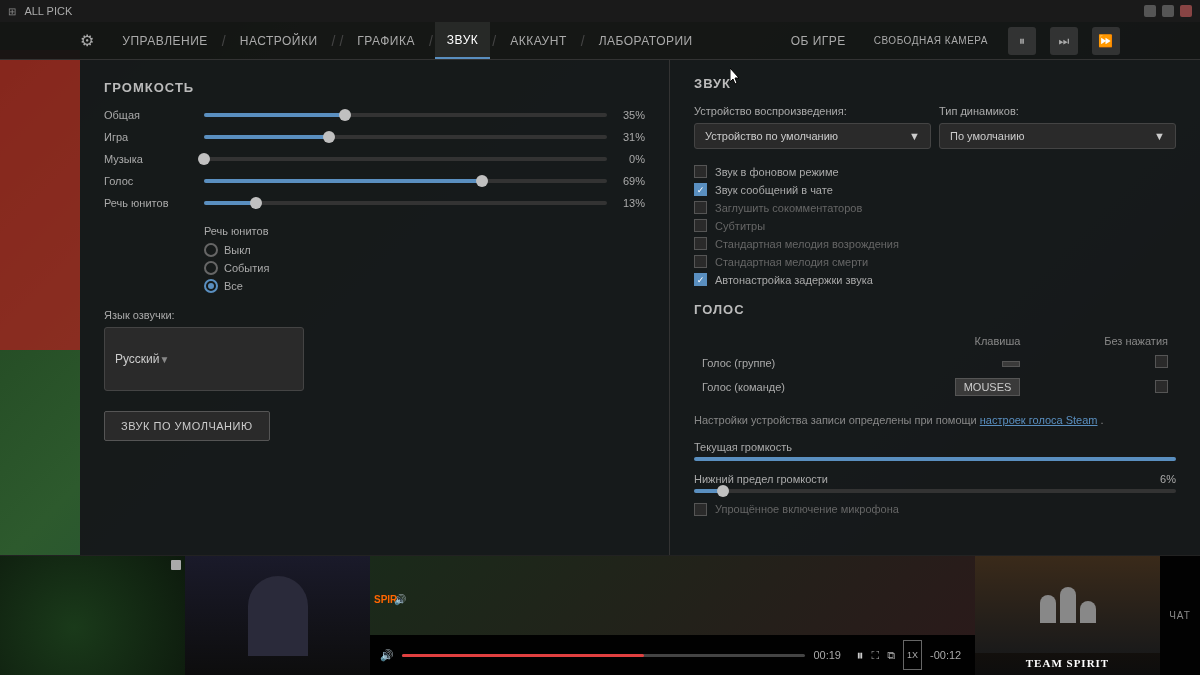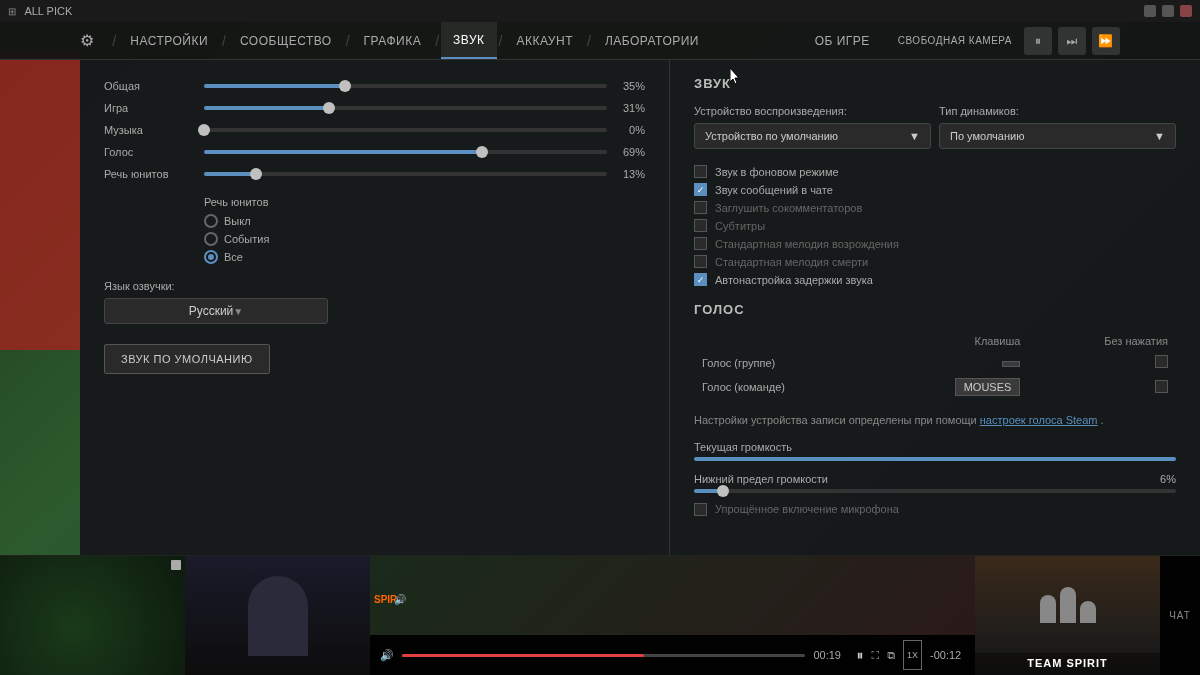--- a/index.html
+++ b/index.html
@@ -254,26 +254,26 @@
       margin-bottom: 20px;
     }
     .lang-label {
       font-size: 11px;
       color: #aaa;
       margin-bottom: 6px;
     }
     .dropdown {
       display: flex;
       align-items: center;
-      justify-content: center;
+      justify-content: flex-start;
       background: #2a2a2a;
       border: 1px solid #444;
       border-radius: 3px;
-      padding: 5px 10px;
-      width: 224px;
+      padding: 24px 10px;
+      width: 200px;
       cursor: pointer;
       font-size: 12px;
       color: #ccc;
     }
     .dropdown-arrow {
       font-size: 10px;
       color: #888;
     }
 
     
@@ -586,20 +586,21 @@
       cursor: pointer;
     }
 
     
     .team-panel {
       width: 185px;
       background: #7f1d1d;
       flex-shrink: 0;
       position: relative;
       overflow: hidden;
+      font-family: Liberation Serif, serif;
     }
     .team-bg {
       width: 100%;
       height: 100%;
       background: linear-gradient(180deg, #2a1a0a 0%, #0d0d0d 100%);
       display: flex;
       flex-direction: column;
       align-items: center;
       justify-content: flex-end;
     }
@@ -660,59 +661,60 @@
   <div class="title-bar-right">
     <span class="title-btn"></span>
     <span class="title-btn"></span>
     <span class="title-btn" style="background:#884444"></span>
   </div>
 </div>
 
 <div class="top-nav">
   <span class="nav-settings-icon">⚙</span>
 
+  <div class="nav-item">
+    <span>УПРАВЛЕНИЕ</span>
+  </div>
   <span class="nav-separator">/</span>
   <div class="nav-item">
     <span>НАСТРОЙКИ</span>
   </div>
   <span class="nav-separator">/</span>
-  <div class="nav-item">
-    <span>СООБЩЕСТВО</span>
-  </div>
   <span class="nav-separator">/</span>
   <div class="nav-item">
     <span>ГРАФИКА</span>
   </div>
   <span class="nav-separator">/</span>
   <div class="nav-item active">
     <span>ЗВУК</span>
   </div>
   <span class="nav-separator">/</span>
   <div class="nav-item">
     <span>АККАУНТ</span>
   </div>
   <span class="nav-separator">/</span>
   <div class="nav-item">
     <span>ЛАБОРАТОРИИ</span>
   </div>
   <div class="nav-item nav-right">
     <span>ОБ ИГРЕ</span>
   </div>
 
-  <div style="display:flex;align-items:center;gap:6px;margin-left:16px;">
+  <div style="display:flex;align-items:center;gap:14px;margin-left:16px;">
     <span class="camera-label">СВОБОДНАЯ КАМЕРА</span>
     <div class="nav-ctrl-btn">⏸</div>
     <div class="nav-ctrl-btn">⏭</div>
     <div class="nav-ctrl-btn">⏩</div>
   </div>
 </div>
 
 <div class="settings-panel">
 
   <div class="left-col">
+    <div class="section-title">ГРОМКОСТЬ</div>
 
     
     <div class="volume-group">
 
       <div class="volume-row">
         <span class="volume-label">Общая</span>
         <div class="slider-track">
           <div class="slider-fill" style="width:35%"></div>
           <div class="slider-thumb" style="left:35%"></div>
         </div>

